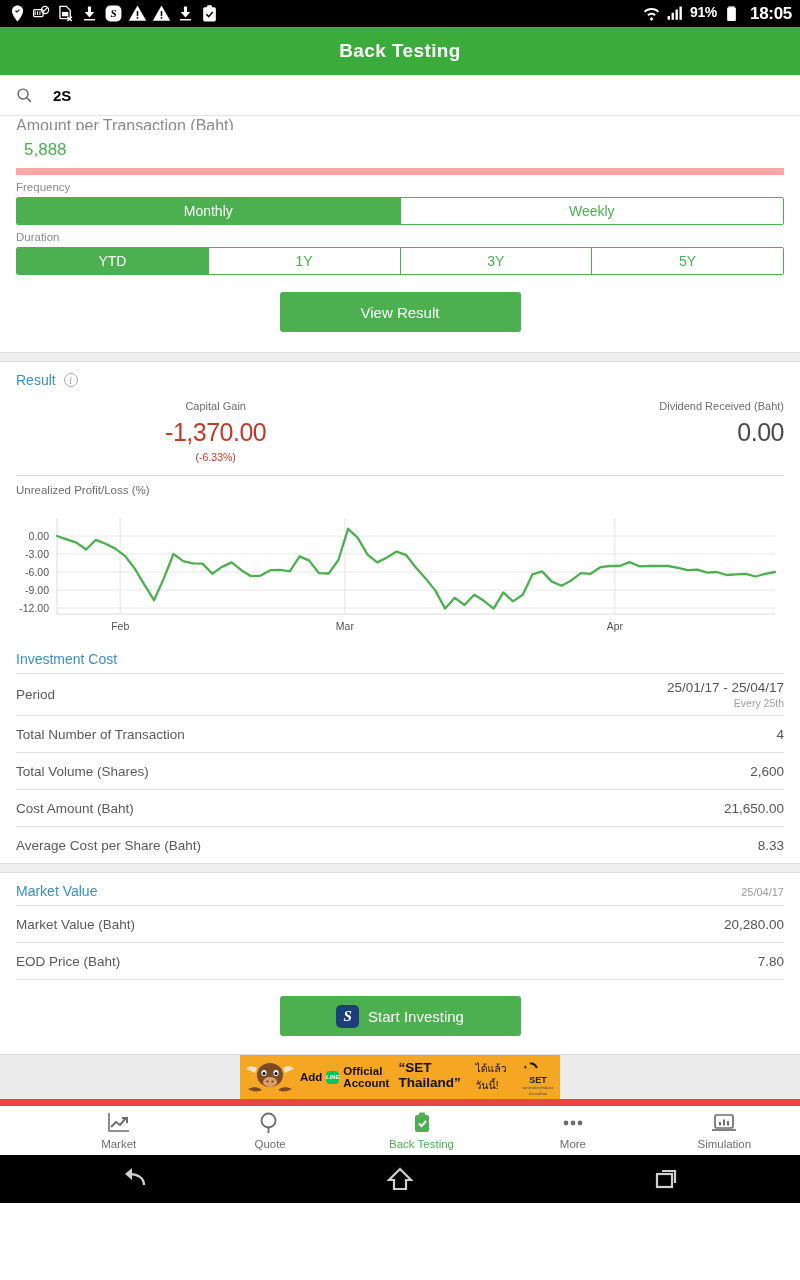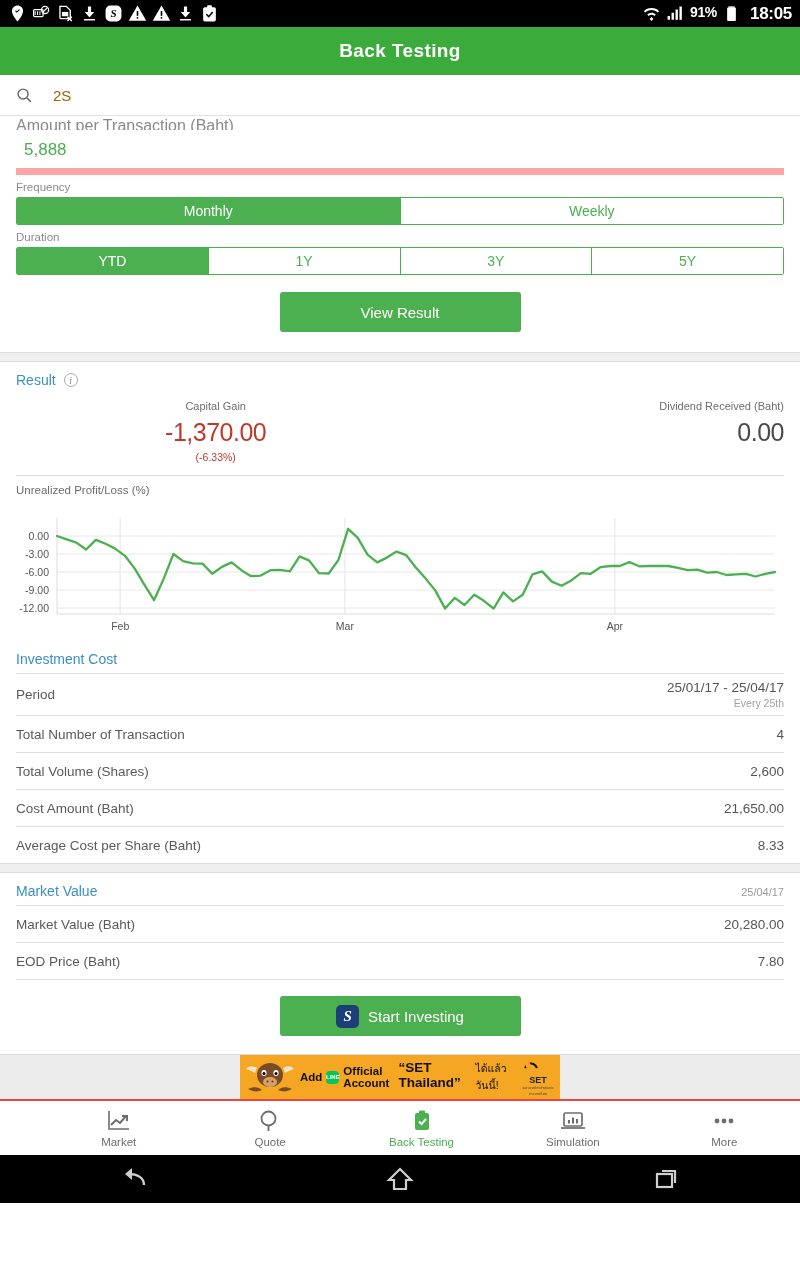--- a/index.html
+++ b/index.html
@@ -27,21 +27,21 @@
     height:48px; background:#3bab3b; display:flex; align-items:center;
     justify-content:center;
   }
   .appbar-title { color:#fff; font-size:19px; font-weight:bold; letter-spacing:0.4px; }
 
   
   .searchbar {
     height:41px; background:#fff; display:flex; align-items:center;
     padding:0 16px; gap:20px; border-bottom:1px solid #e3e3e3;
   }
-  .search-val { font-size:15px; color:#a16207; }
+  .search-val { font-size:15px; color:#000000;font-weight:bold; }
 
   
   .scrollbody { position:relative; background:#fff; }
 
   .form-sec { padding:0 16px; background:#fff; }
   .field-label {
     font-size:16px; color:#8a8a8a; padding-top:4px;
     overflow:hidden; height:14px; line-height:11px;
   }
   .amount-input {
@@ -135,21 +135,21 @@
     color:#fff; font-size:6px; font-weight:bold;
   }
   .ad-line2 { font-size:13.5px; font-weight:bold; color:#111; display:flex; align-items:baseline; gap:3px;}
   .ad-line2 .thai { font-size:10.5px; font-weight:normal; }
   .ad-set { width:44px; flex-shrink:0; text-align:center; }
   .ad-set-t { font-size:9px; font-weight:bold; color:#222; }
   .ad-set-sub { font-size:3.6px; color:#444; }
 
   
   .bottomnav {
-    height:56px; background:#fff; display:flex; border-top:2px solid #ef4444;padding-left:43px;
+    height:56px; background:#fff; display:flex; border-top:7px solid #ef4444;padding-left:43px;
   }
   .nav-item { flex:1; display:flex; flex-direction:column; align-items:center; justify-content:center; gap:3px;}
   .nav-label { font-size:11.5px; color:#6d6d6d; }
   .nav-item.active .nav-label { color:#4caf50; }
 
   
   .sysnav { height:48px; background:#000; display:flex; align-items:center; }
   .sys-btn { flex:1; display:flex; align-items:center; justify-content:center; }
 </style>
 </head>
@@ -413,36 +413,36 @@
   <div class="nav-item active">
     <svg width="24" height="24" viewBox="0 0 24 24">
         <rect x="5" y="4" width="14" height="17" rx="2" fill="#4caf50"></rect>
         <rect x="9" y="1.6" width="6" height="4" rx="1" fill="#4caf50"></rect>
         <path d="M9 12.5l2.6 2.6L16 10" stroke="#fff" stroke-width="2" fill="none"></path>
       </svg>
     <span class="nav-label">Back Testing</span>
   </div>
   <div class="nav-item">
     <svg width="26" height="24" viewBox="0 0 26 24">
+        <circle cx="6" cy="12" r="2.4" fill="#6d6d6d"></circle>
+        <circle cx="13" cy="12" r="2.4" fill="#6d6d6d"></circle>
+        <circle cx="20" cy="12" r="2.4" fill="#6d6d6d"></circle>
+      </svg>
+    <span class="nav-label">More</span>
+  </div>
+  <div class="nav-item">
+    <svg width="26" height="24" viewBox="0 0 26 24">
         <rect x="4" y="4" width="18" height="13" rx="1.5" fill="none" stroke="#6d6d6d" stroke-width="1.7"></rect>
         <path d="M1 19h24" stroke="#6d6d6d" stroke-width="1.7"></path>
         <rect x="8" y="11" width="2" height="3.5" fill="#6d6d6d"></rect>
         <rect x="12" y="8.5" width="2" height="6" fill="#6d6d6d"></rect>
         <rect x="16" y="10" width="2" height="4.5" fill="#6d6d6d"></rect>
       </svg>
     <span class="nav-label">Simulation</span>
   </div>
-  <div class="nav-item">
-    <svg width="26" height="24" viewBox="0 0 26 24">
-        <circle cx="6" cy="12" r="2.4" fill="#6d6d6d"></circle>
-        <circle cx="13" cy="12" r="2.4" fill="#6d6d6d"></circle>
-        <circle cx="20" cy="12" r="2.4" fill="#6d6d6d"></circle>
-      </svg>
-    <span class="nav-label">More</span>
-  </div>
 </div>
 
 <div class="sysnav">
   <div class="sys-btn">
     <svg width="32" height="28" viewBox="0 0 32 28">
         <path d="M27 20c0-7-6-11-16-11" fill="none" stroke="#cfcfcf" stroke-width="2.4"></path>
         <path d="M15 3L8 9l7 6z" fill="#cfcfcf"></path>
       </svg>
   </div>
   <div class="sys-btn">

